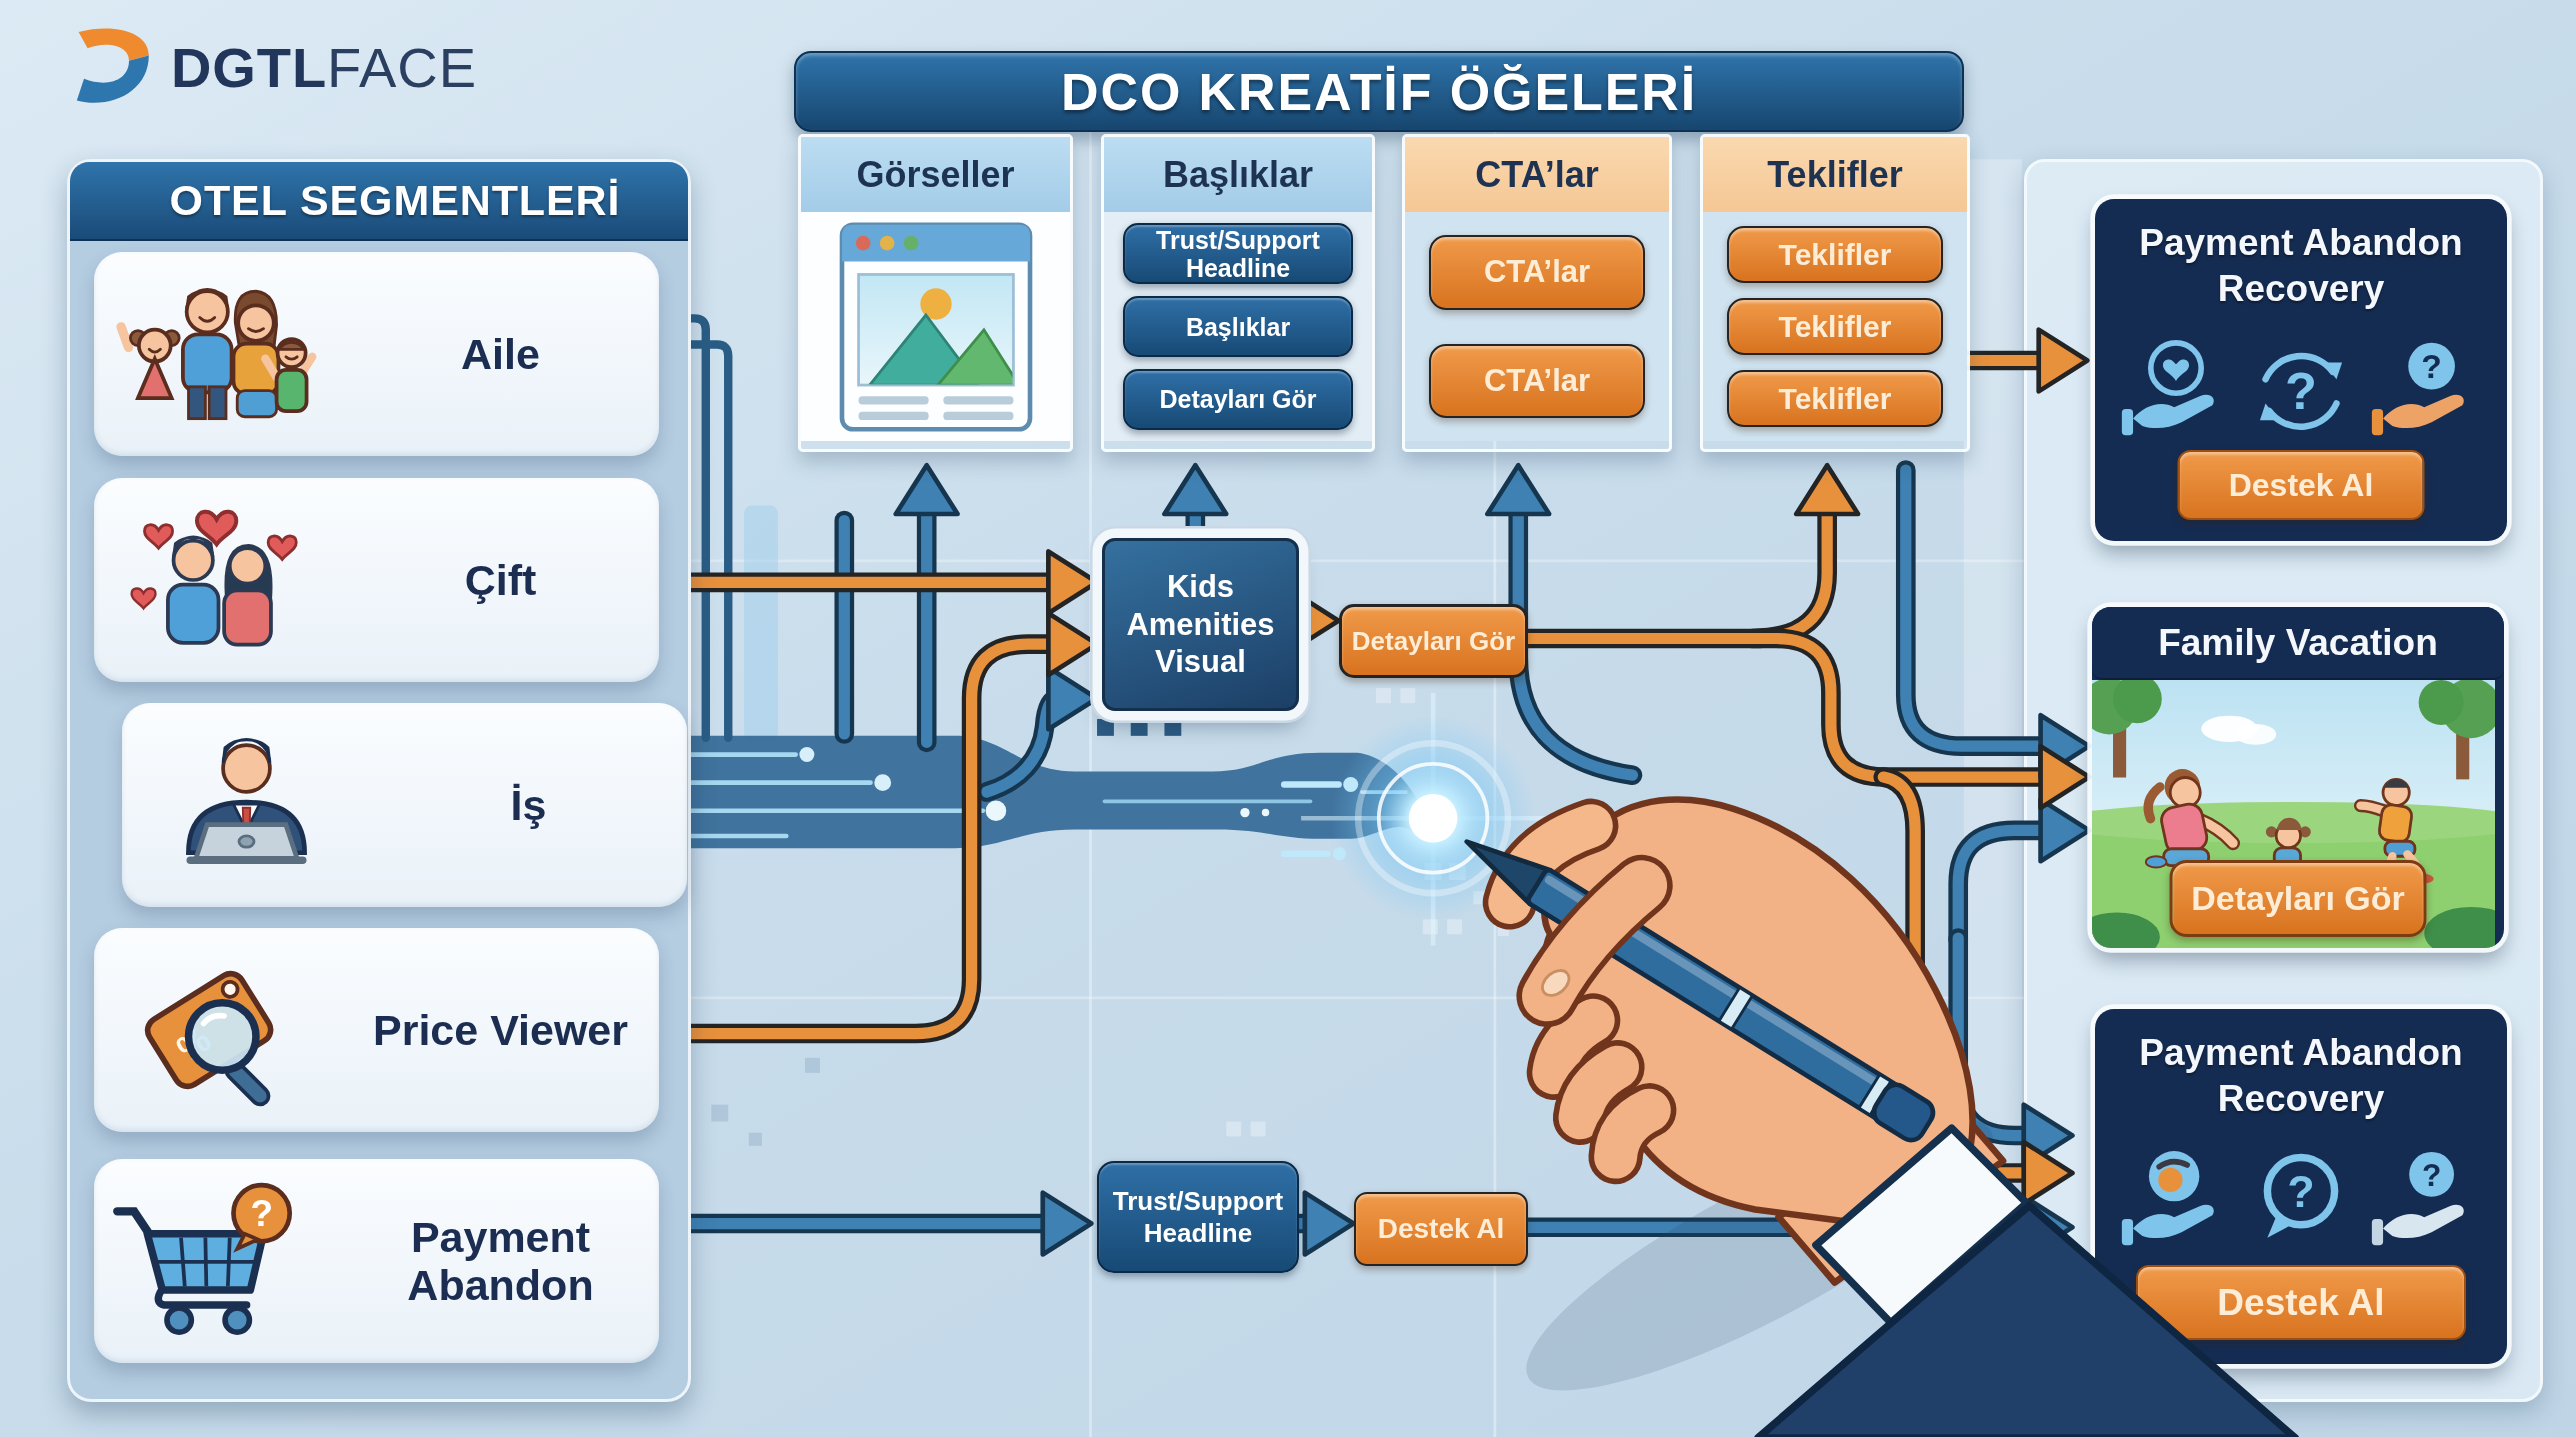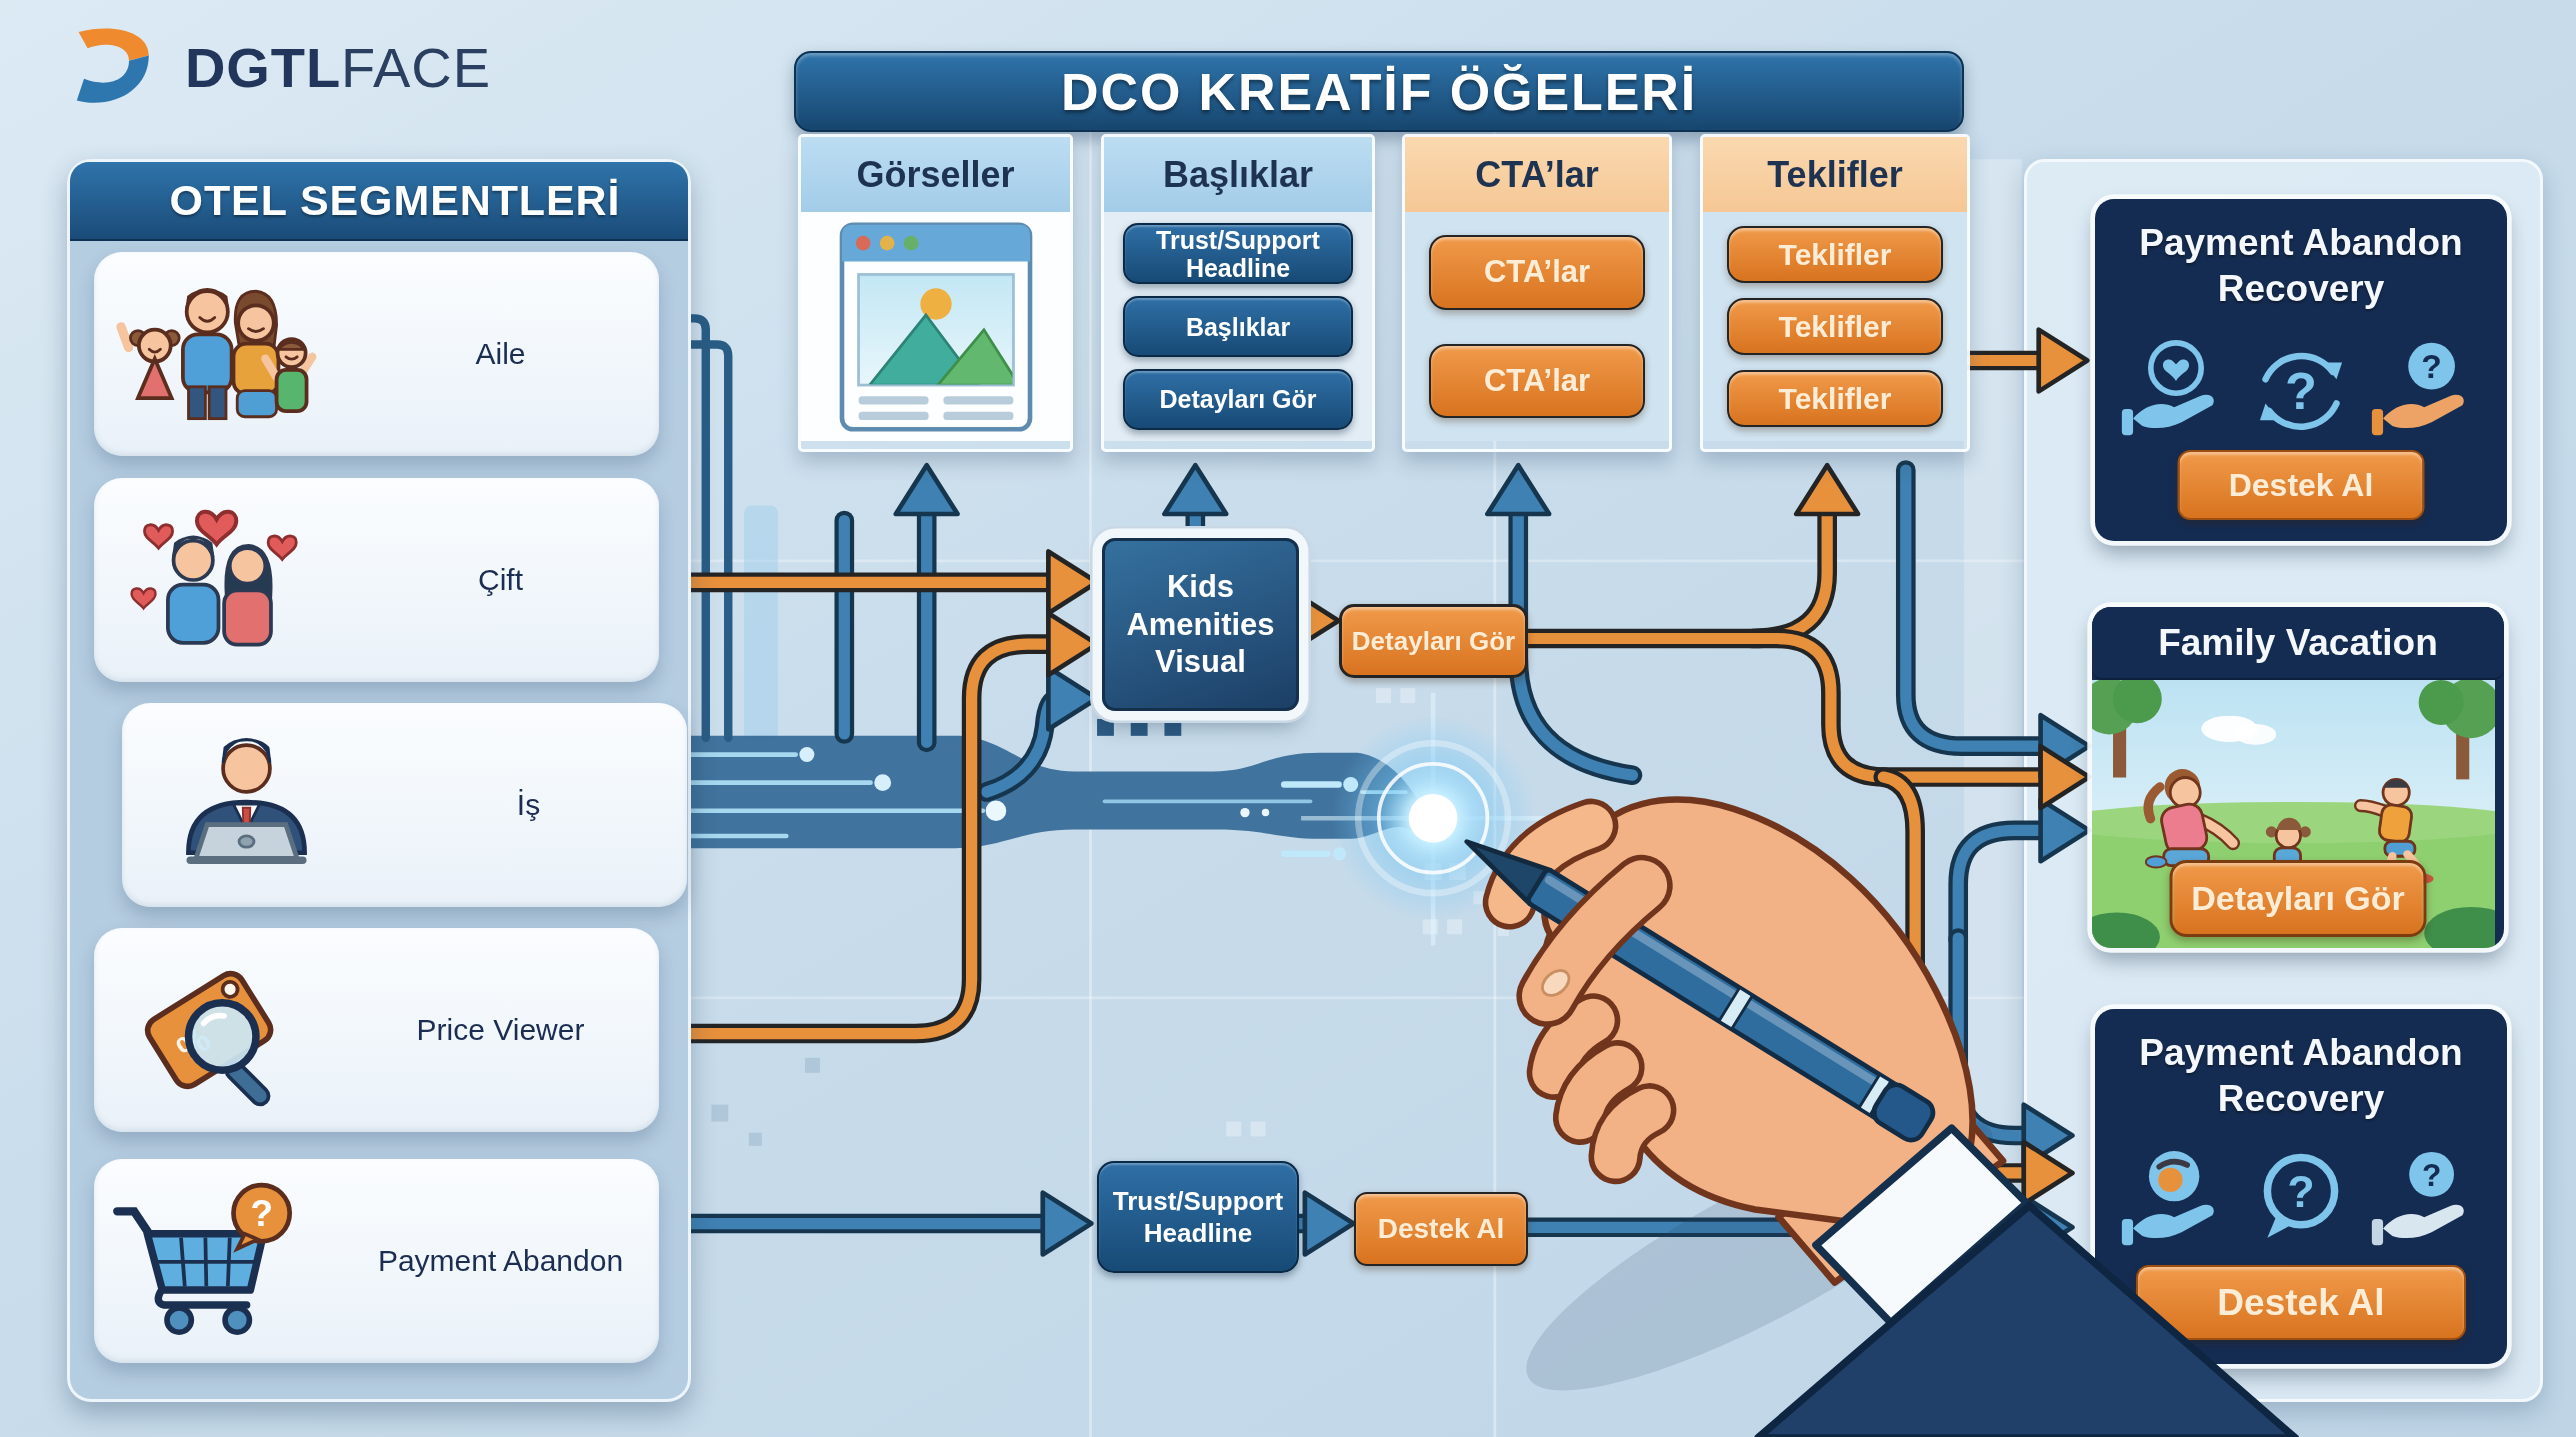--- a/index.html
+++ b/index.html
@@ -5,21 +5,21 @@
   html,body{margin:0;padding:0;background:#9fb8cc;}
   .stage{position:relative;width:2576px;height:1438px;overflow:hidden;
     background:linear-gradient(150deg,#DCEAF4 0%,#C8DCEB 45%,#BFD5E6 100%);
     font-family:"Liberation Sans",sans-serif;}
   svg.layer{position:absolute;left:0;top:0;}
   #bg-svg{z-index:1;}
   #arrow-svg{z-index:2;}
   #hand-svg{z-index:4;}
 
   
-  #logo{position:absolute;left:66px;top:22.5px;display:flex;align-items:center;gap:29px;z-index:3;}
+  #logo{position:absolute;left:66px;top:22.5px;display:flex;align-items:center;gap:15px;z-index:3;}
   #logo-text{font-size:56px;color:#22365C;letter-spacing:0.9px;}
   #logo-text .lb{font-weight:bold;}
   #logo-text .ll{font-weight:normal;color:#2B4060;}
 
   
   #dco-header{position:absolute;left:794px;top:51px;width:1166px;height:77px;z-index:3;
     background:linear-gradient(180deg,#2F74AB,#17466F);border:2.8px solid #0D3254;border-radius:17px;
     box-shadow:0 7.5px 15px rgba(20,50,80,.35), inset 0 2.8px 3.7px rgba(255,255,255,.3);
     display:flex;align-items:center;justify-content:center;color:#fff;font-weight:bold;
     font-size:52px;letter-spacing:1.9px;text-shadow:0 2.8px 3.7px rgba(0,0,0,.4);}
@@ -31,21 +31,21 @@
   #segments-header{height:77px;border-radius:19px 19px 0 0;
     background:linear-gradient(180deg,#2F74AB,#1A4B78);border-bottom:2.8px solid #0D3254;
     display:flex;align-items:center;justify-content:center;}
   .panel-title{color:#fff;font-weight:bold;font-size:43px;letter-spacing:0.9px;text-shadow:0 1.9px 2.8px rgba(0,0,0,.4);margin-left:32px;}
   .seg-card{position:absolute;left:24px;width:565px;height:204px;border-radius:28px;
     background:linear-gradient(180deg,#FBFDFF,#E9F1F8);
     box-shadow:0 9.4px 17px rgba(35,65,95,.22), inset 0 -2.8px 5.6px rgba(150,175,195,.25);
     display:flex;align-items:center;}
   #seg-0{top:90px;} #seg-1{top:316px;} #seg-2{top:541px;margin-left:28px;} #seg-3{top:766px;} #seg-4{top:997px;}
   .seg-icon{width:248px;height:100%;display:flex;align-items:center;justify-content:center;flex:0 0 auto;}
-  .seg-label{flex:1;text-align:center;font-weight:normal;font-size:30px;color:#1C2D52;line-height:1.12;}
+  .seg-label{flex:1;text-align:center;font-weight:bold;font-size:43px;color:#1C2D52;line-height:1.12;}
 
   
   .col{position:absolute;top:134px;height:312px;border-radius:5px;border:3.7px solid rgba(250,253,255,.95);
     box-shadow:0 9.4px 19px rgba(35,65,95,.25);overflow:hidden;z-index:3;}
   #col-0{left:798px;width:269px;} #col-1{left:1101px;width:268px;}
   #col-2{left:1402px;width:264px;} #col-3{left:1700px;width:264px;}
   .col-header{height:75px;display:flex;align-items:center;justify-content:center;font-weight:bold;font-size:36px;color:#1E3252;}
   .col-header.blue{background:linear-gradient(180deg,#BCDDF2,#A3CCE8);}
   .col-header.peach{background:linear-gradient(180deg,#FAD9B0,#F5C794);}
   .col-body{position:relative;height:229px;}

